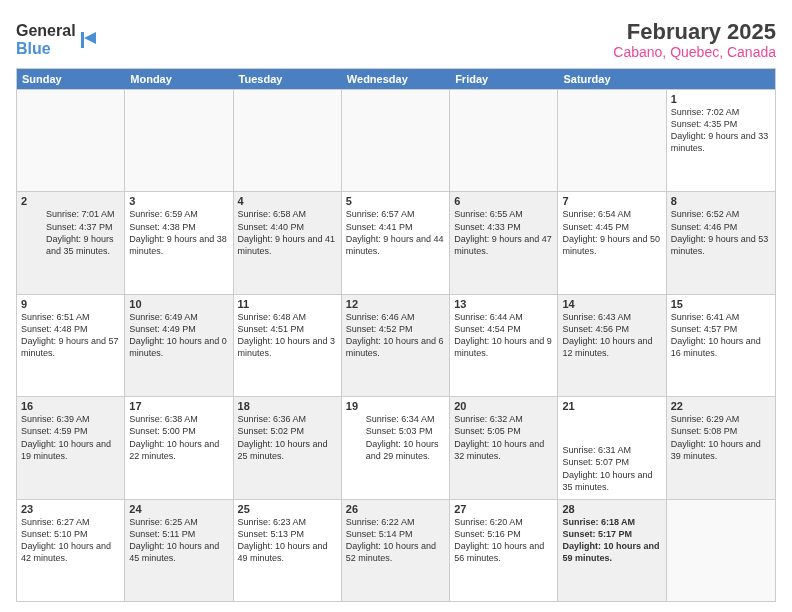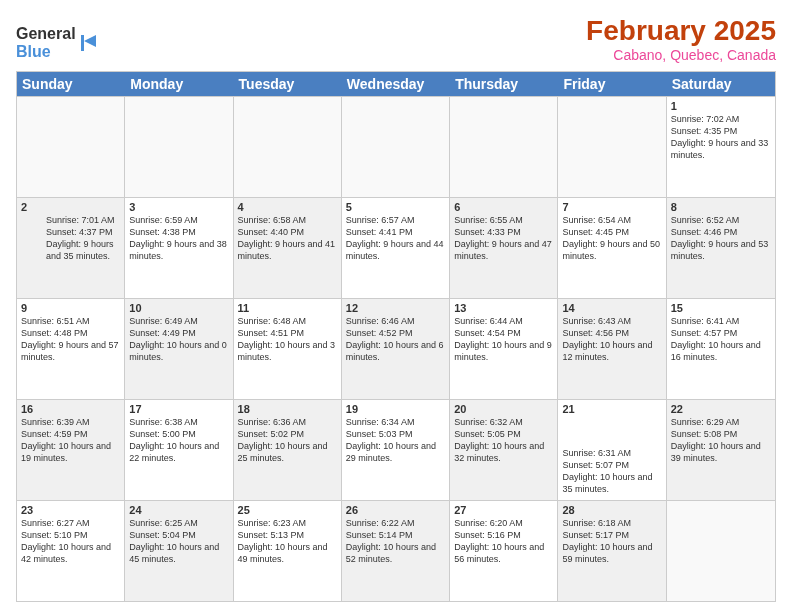--- a/index.html
+++ b/index.html
@@ -28,43 +28,43 @@
       align-items: center;
     }
     .logo-svg-area {
       display: flex;
       flex-direction: column;
     }
     .title-area {
       text-align: right;
     }
     .month-title {
-      font-size: 28px;
+      font-size: 22px;
       font-weight: bold;
-      color: #c2410c;
+      color: #404040;
       line-height: 1.1;
     }
     .location {
       font-size: 14px;
       color: #ec4899;
     }
     .calendar {
       flex: 1;
       display: flex;
       flex-direction: column;
       border: 1px solid #ccc;
     }
     .cal-header {
       display: grid;
       grid-template-columns: repeat(7, 1fr);
       background: #4a7fc1;
     }
     .cal-header-cell {
       color: #fff;
-      font-size: 14px;
+      font-size: 11px;
       font-weight: bold;
       padding: 4px 5px;
       text-align: left;
     }
     .cal-body {
       flex: 1;
       display: flex;
       flex-direction: column;
     }
     .cal-row {
@@ -124,21 +124,20 @@
       <div class="location">Cabano, Quebec, Canada</div>
     </div>
   </div>
 
   <div class="calendar">
     <div class="cal-header">
     <div class="cal-header-cell">Sunday</div>
         <div class="cal-header-cell">Monday</div>
         <div class="cal-header-cell">Tuesday</div>
         <div class="cal-header-cell">Wednesday</div>
-        <div class="cal-header-cell">Thursday</div>
         <div class="cal-header-cell">Friday</div>
         <div class="cal-header-cell">Saturday</div>
       </div>
     <div class="cal-body">
     <div class="cal-row">
           <div class="cal-cell empty"></div>
           <div class="cal-cell empty"></div>
           <div class="cal-cell empty"></div>
           <div class="cal-cell empty"></div>
           <div class="cal-cell empty"></div>
@@ -252,21 +251,21 @@
 Daylight: 10 hours and 22 minutes.</div>
           </div>
           <div class="cal-cell shaded">
             <span class="day-num">18</span>
             <div class="cell-text" style="white-space: pre-wrap;">Sunrise: 6:36 AM
 Sunset: 5:02 PM
 Daylight: 10 hours and 25 minutes.</div>
           </div>
           <div class="cal-cell">
             <span class="day-num">19</span>
-            <div class="cell-text" style="white-space: pre-wrap;">Sunrise: 6:34 AM
+            <div class="cell-text" style="white-space: pre-wrap; margin-left: 20px;">Sunrise: 6:34 AM
 Sunset: 5:03 PM
 Daylight: 10 hours and 29 minutes.</div>
           </div>
           <div class="cal-cell shaded">
             <span class="day-num">20</span>
             <div class="cell-text" style="white-space: pre-wrap;">Sunrise: 6:32 AM
 Sunset: 5:05 PM
 Daylight: 10 hours and 32 minutes.</div>
           </div>
           <div class="cal-cell">
@@ -285,21 +284,21 @@
         <div class="cal-row">
           <div class="cal-cell">
             <span class="day-num">23</span>
             <div class="cell-text" style="white-space: pre-wrap;">Sunrise: 6:27 AM
 Sunset: 5:10 PM
 Daylight: 10 hours and 42 minutes.</div>
           </div>
           <div class="cal-cell shaded">
             <span class="day-num">24</span>
             <div class="cell-text" style="white-space: pre-wrap;">Sunrise: 6:25 AM
-Sunset: 5:04 PM
+Sunset: 5:11 PM
 Daylight: 10 hours and 45 minutes.</div>
           </div>
           <div class="cal-cell">
             <span class="day-num">25</span>
             <div class="cell-text" style="white-space: pre-wrap;">Sunrise: 6:23 AM
 Sunset: 5:13 PM
 Daylight: 10 hours and 49 minutes.</div>
           </div>
           <div class="cal-cell shaded">
             <span class="day-num">26</span>
@@ -308,21 +307,21 @@
 Daylight: 10 hours and 52 minutes.</div>
           </div>
           <div class="cal-cell">
             <span class="day-num">27</span>
             <div class="cell-text" style="white-space: pre-wrap;">Sunrise: 6:20 AM
 Sunset: 5:16 PM
 Daylight: 10 hours and 56 minutes.</div>
           </div>
           <div class="cal-cell shaded">
             <span class="day-num">28</span>
-            <div class="cell-text" style="white-space: pre-wrap;">Sunrise: 6:18 AM
+            <div class="cell-text" style="white-space: pre-wrap; font-weight: bold;">Sunrise: 6:18 AM
 Sunset: 5:17 PM
 Daylight: 10 hours and 59 minutes.</div>
           </div>
           <div class="cal-cell empty"></div>
         </div>
       </div>
   </div>
 </div>
 
 </body></html>

